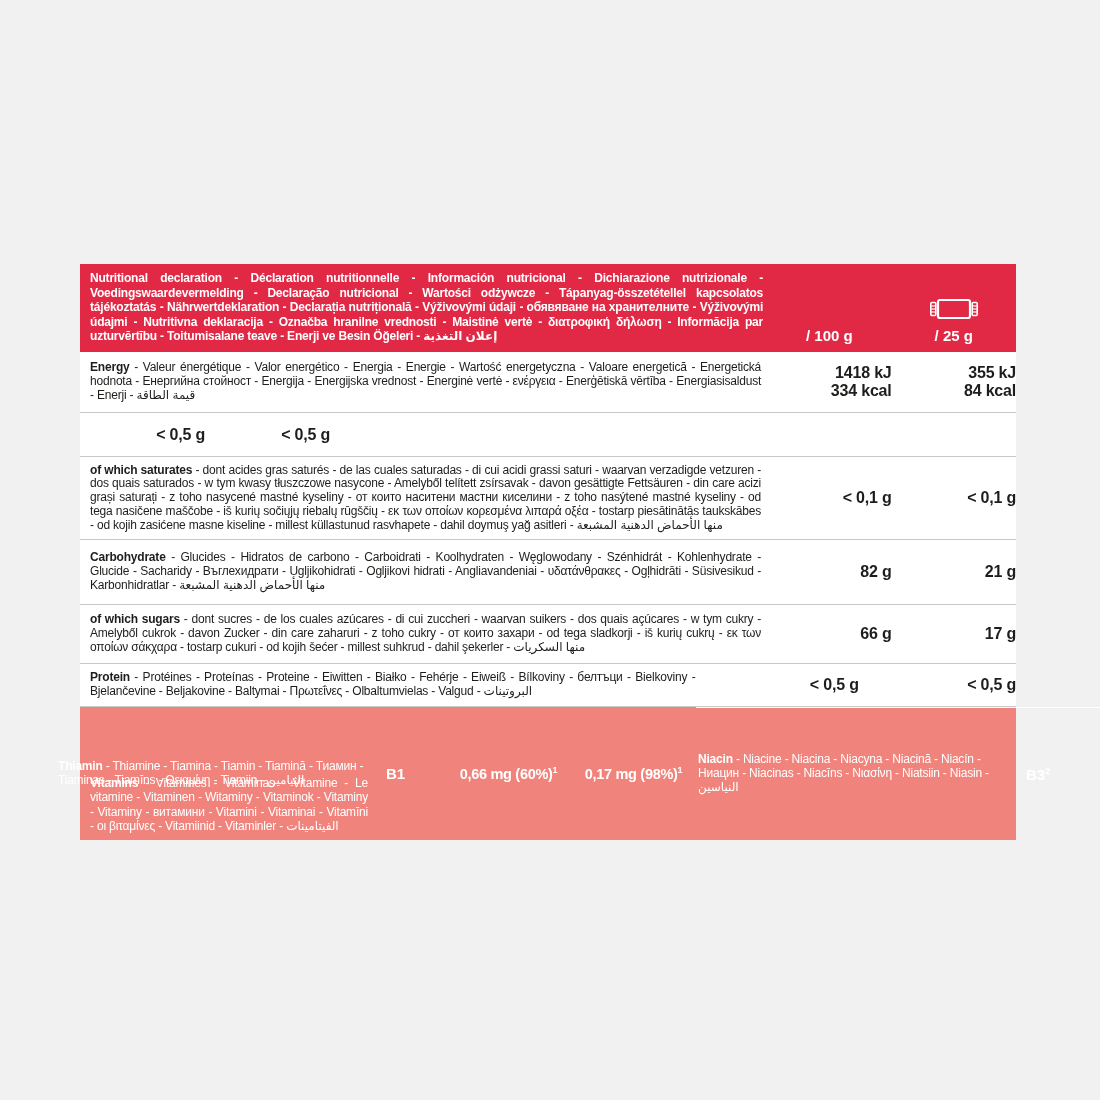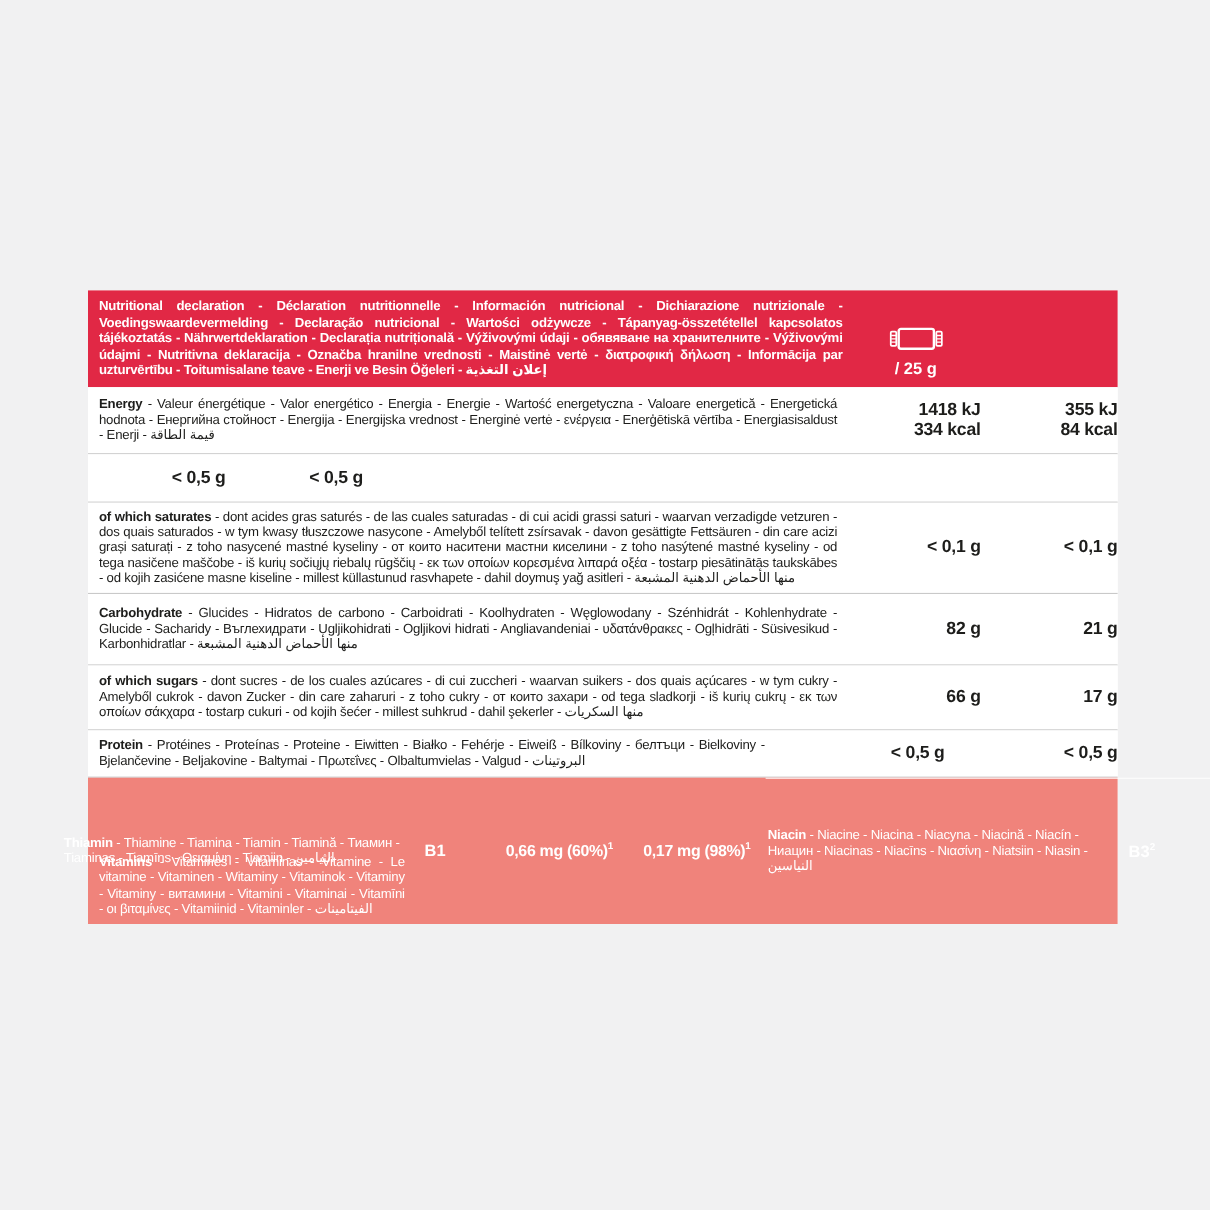--- a/index.html
+++ b/index.html
@@ -137,20 +137,23 @@
   }
   sup{font-size:9px;line-height:0;}
 </style>
 </head>
 <body>
 
 <div class="label-table">
 
   <div class="hdr">
     <div class="hdr-text">Nutritional declaration - Déclaration nutritionnelle - Información nutricional - Dichiarazione nutrizionale - Voedingswaardevermelding - Declaração nutricional - Wartości odżywcze - Tápanyag-összetétellel kapcsolatos tájékoztatás - Nährwertdeklaration - Declarația nutrițională - Výživovými údaji - обявяване на хранителните - Výživovými údajmi - Nutritivna deklaracija - Označba hranilne vrednosti - Maistinė vertė - διατροφική δήλωση - Informācija par uzturvērtību - Toitumisalane teave - Enerji ve Besin Öğeleri - إعلان التغذية</div>
+    <div class="hdr-col">
+      <span>/ 100 g</span>
+    </div>
     <div class="hdr-col">
       <span class="bar-ico">
         <svg width="50" height="22" viewBox="0 0 50 22" fill="none" xmlns="http://www.w3.org/2000/svg">
           <rect x="9" y="2" width="32" height="18" rx="2" stroke="#ffffff" stroke-width="2.2"></rect>
           <rect x="1.8" y="4.5" width="5" height="13" rx="1" stroke="#ffffff" stroke-width="1.6"></rect>
           <line x1="2.2" y1="8" x2="6.6" y2="8" stroke="#ffffff" stroke-width="1.2"></line>
           <line x1="2.2" y1="11" x2="6.6" y2="11" stroke="#ffffff" stroke-width="1.2"></line>
           <line x1="2.2" y1="14" x2="6.6" y2="14" stroke="#ffffff" stroke-width="1.2"></line>
           <rect x="43.2" y="4.5" width="5" height="13" rx="1" stroke="#ffffff" stroke-width="1.6"></rect>
           <line x1="43.6" y1="8" x2="48" y2="8" stroke="#ffffff" stroke-width="1.2"></line>

